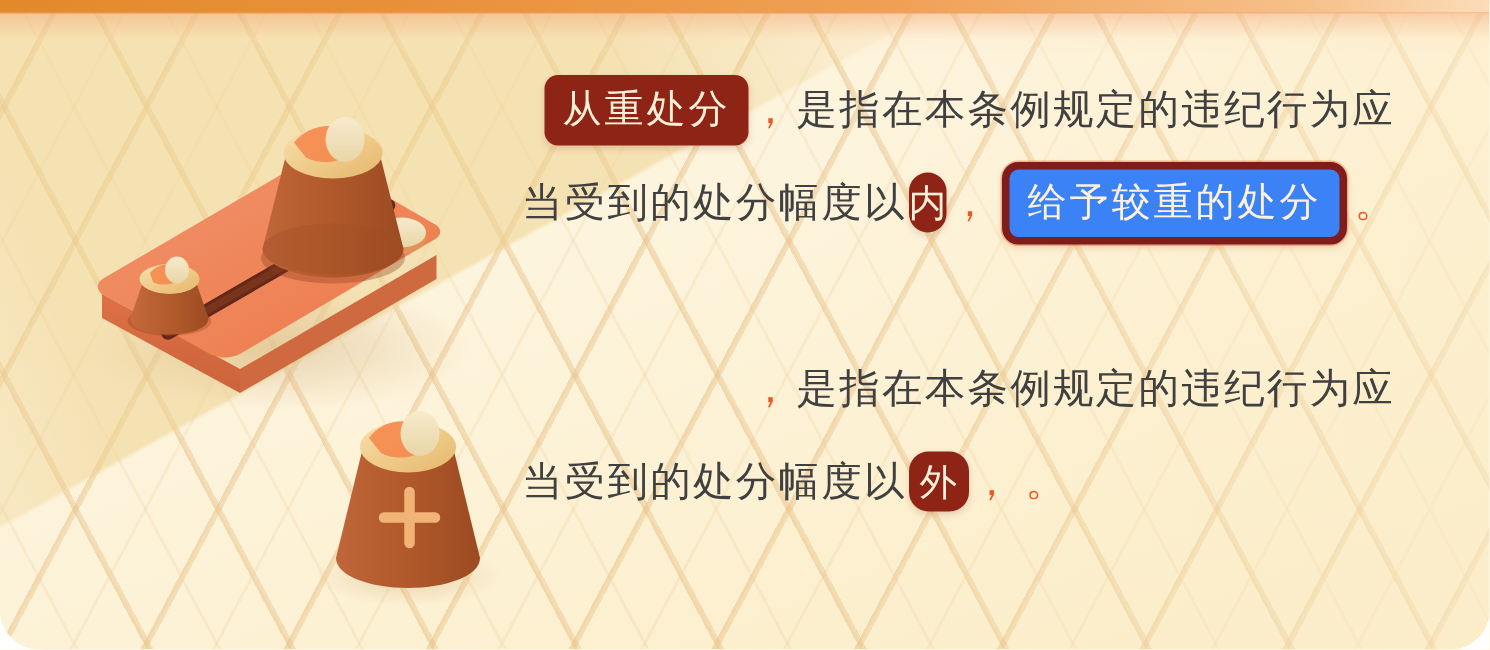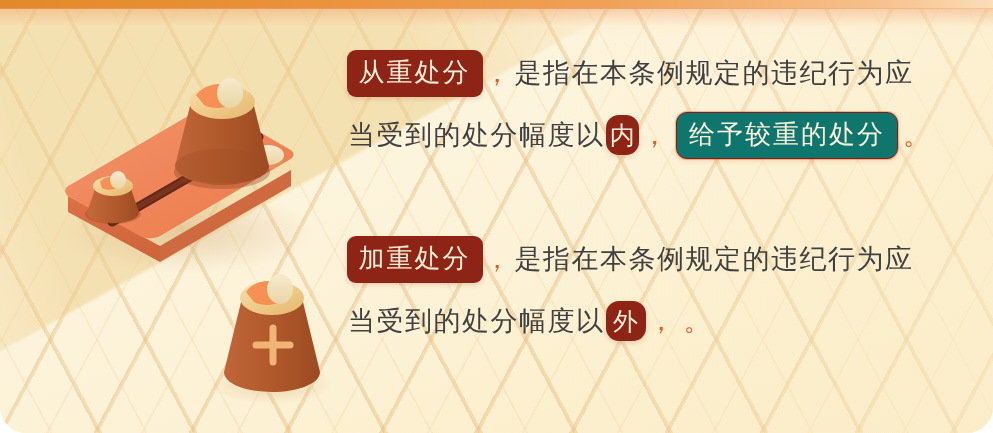--- a/index.html
+++ b/index.html
@@ -61,21 +61,21 @@
 
   
   .text-col{
     position:absolute;left:330px;top:0;width:600px;height:433px;
   }
   .para{position:absolute;left:0;width:600px;}
   .para.p1{top:42px;}
   .para.p2{top:228px;}
 
   .line{
-    display:flex;align-items:center;justify-content:center;
+    display:flex;align-items:center;justify-content:flex-end;
     height:62px;white-space:nowrap;
   }
   .line.l2{justify-content:flex-start;padding-left:18px;text-align:center;}
 
   .body-text{
     font-size:27px;color:#404040;letter-spacing:1.5px;
     font-family:"Liberation Serif","DejaVu Serif",serif;
   }
   .comma{font-size:27px;color:#ec5724;padding:0 4px 0 1px;}
   .period{font-size:27px;color:#ec5724;padding-left:5px;}
@@ -87,24 +87,24 @@
     box-shadow:0 2px 5px rgba(140,50,20,.18);
   }
   .badge-round{
     display:inline-flex;align-items:center;justify-content:center;
     background:#8e2415;color:#fdf0d8;
     font-size:25px;width:40px;height:40px;border-radius:13px;
     margin:0 1px;
     box-shadow:0 2px 5px rgba(140,50,20,.18);
   }
   .badge-outline{
-    display:inline-block;background:#0f766e;color:#fdf1dc;
+    display:inline-block;background:#3b82f6;color:#fdf1dc;
     font-size:26px;letter-spacing:2px;
     padding:4px 12px 6px 12px;border-radius:11px;
-    border:1px solid #7f1d1d;
+    border:5px solid #7f1d1d;
     box-shadow:0 0 0 1px rgba(232,80,26,.35), 0 2px 5px rgba(200,80,30,.18);
     margin-left:4px;
   }
 </style>
 </head>
 <body>
 
 <div id="stage">
 
   <div class="bg-base"></div>
@@ -221,21 +221,20 @@
         <span class="body-text">当受到的处分幅度以</span>
         <span class="badge-round">内</span>
         <span class="comma">，</span>
         <span class="badge-outline">给予较重的处分</span>
         <span class="period">。</span>
       </div>
     </div>
 
     <div class="para p2">
       <div class="line l1">
-        <span class="badge-dark">加重处分</span>
         <span class="comma">，</span>
         <span class="body-text">是指在本条例规定的违纪行为应</span>
       </div>
       <div class="line l2">
         <span class="body-text">当受到的处分幅度以</span>
         <span class="badge-round">外</span>
         <span class="comma">，</span>
         <span class="period">。</span>
       </div>
     </div>

